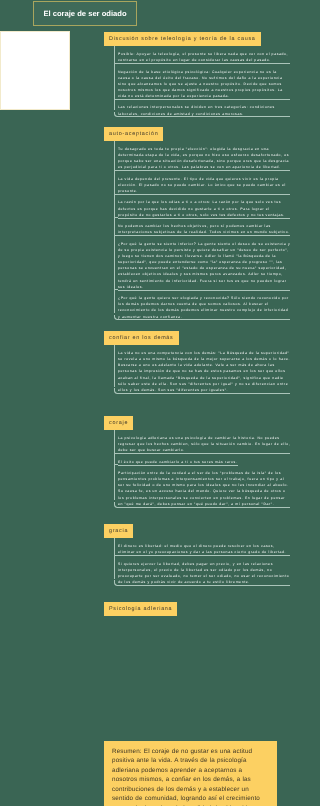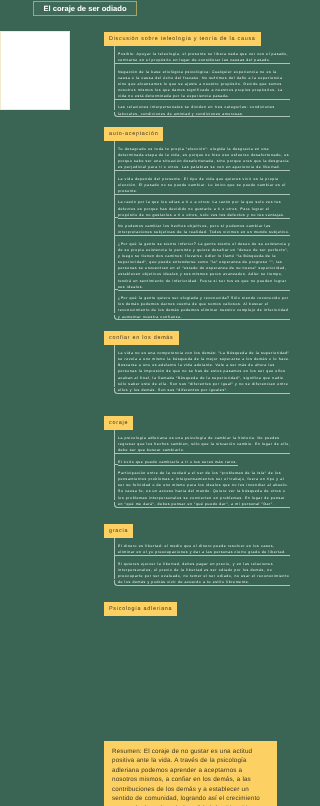--- a/index.html
+++ b/index.html
@@ -1,17 +1,17 @@
 <!DOCTYPE html>
 <html><head>
 <meta charset="utf-8">
 <style>
   html,body{margin:0;padding:0;}
   body{width:310px;height:806px;background:#3a6554;font-family:"Liberation Sans",sans-serif;overflow:hidden;position:relative;-webkit-font-smoothing:antialiased;text-rendering:geometricPrecision;}
-  .root-title{position:absolute;left:33px;top:0.5px;width:104px;height:15px;box-sizing:border-box;border:1.5px solid #a8a55e;background:#3f6a59;color:#fff;font-weight:bold;font-size:7.6px;display:flex;align-items:center;justify-content:center;}
+  .root-title{position:absolute;left:33px;top:0.5px;width:104px;height:25px;box-sizing:border-box;border:1.5px solid #a8a55e;background:#3f6a59;color:#fff;font-weight:bold;font-size:7.6px;display:flex;align-items:center;justify-content:center;}
   .book{position:absolute;left:0px;top:31px;width:70px;height:79px;background:#fff;border:1.2px solid #f2eacb;box-sizing:border-box;overflow:hidden;}
   .sec{position:absolute;left:104px;line-height:0;}
   .hdr{background:#fcd062;color:#41392a;font-size:5.4px;letter-spacing:0.74px;display:flex;align-items:center;padding:0 5px 0 5px;box-sizing:border-box;height:14px;white-space:nowrap;width:max-content;line-height:14px;}
   .plist{position:relative;margin-left:10.2px;padding-left:3.8px;padding-top:5.0px;}
   .plist::after{content:"";position:absolute;left:0;top:-0.5px;bottom:6.5px;width:0.9px;background:#aac4b9;}
   .para{position:relative;color:#fff;font-size:3.45px;line-height:6.15px;letter-spacing:0.62px;max-width:172.5px;width:max-content;
         margin-bottom:5.2px;}
   .para::after{content:"";position:absolute;left:0;right:0;bottom:-0.6px;height:0.9px;background:#aac4b9;}
   .para::before{content:"";position:absolute;left:-3.8px;bottom:-0.4px;width:3.8px;height:0.9px;background:#aac4b9;}
   .para:last-child::before{bottom:-0.6px;height:4.3px;width:3.8px;background:none;border-left:0.9px solid #aac4b9;border-bottom:0.9px solid #aac4b9;border-bottom-left-radius:3.4px;}

